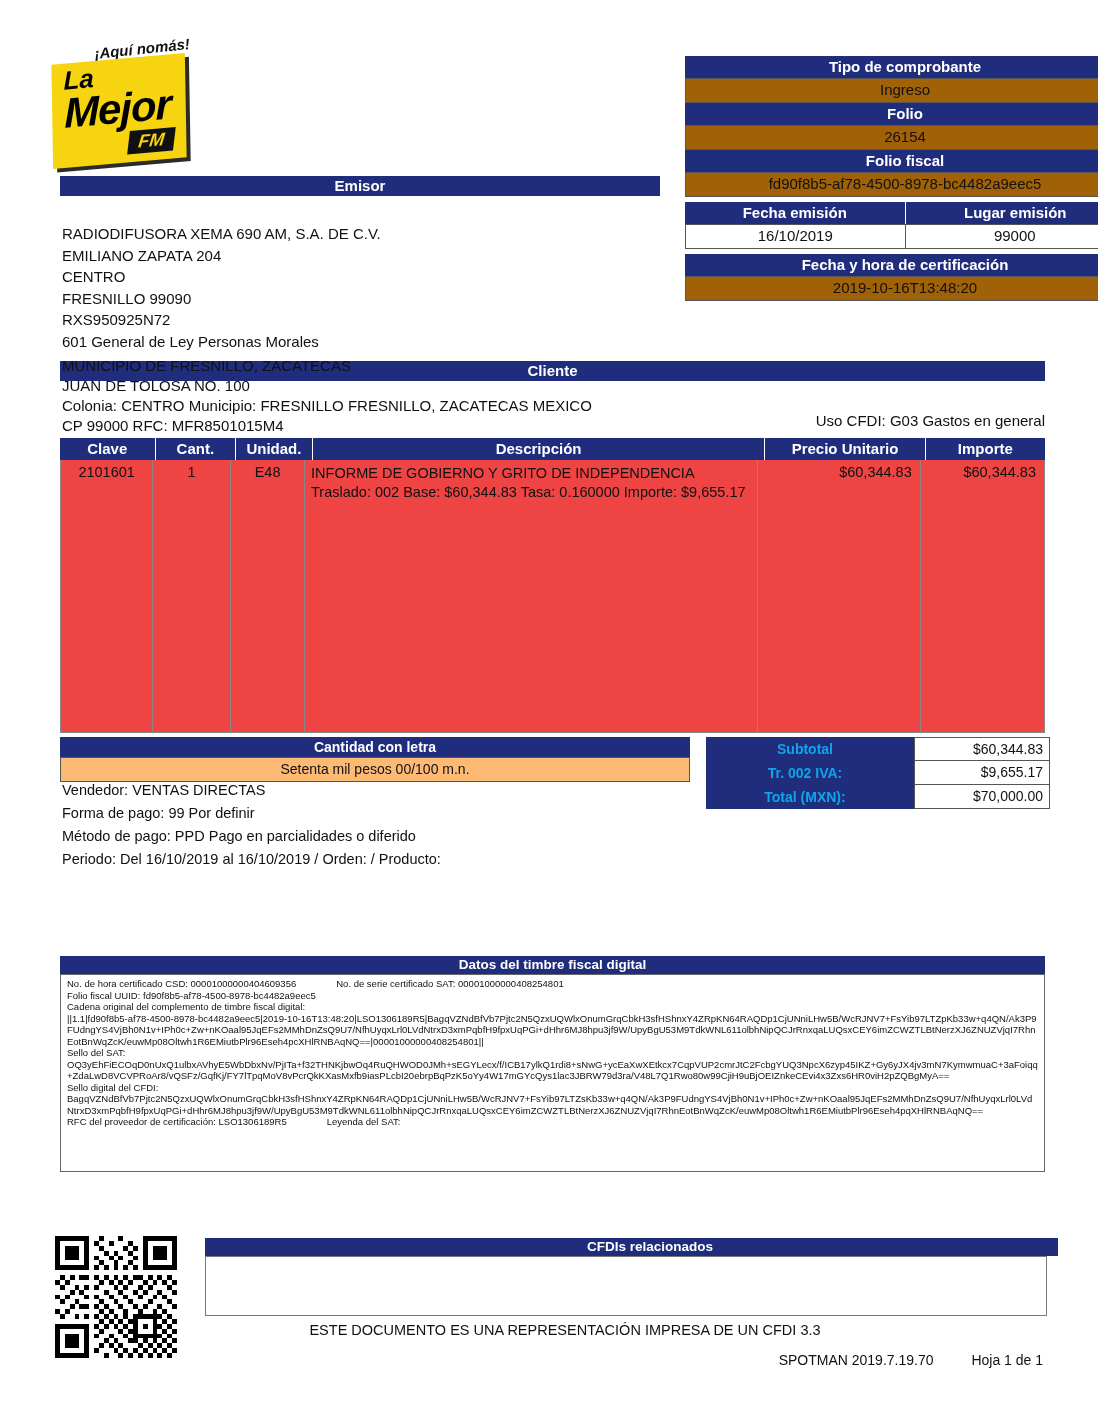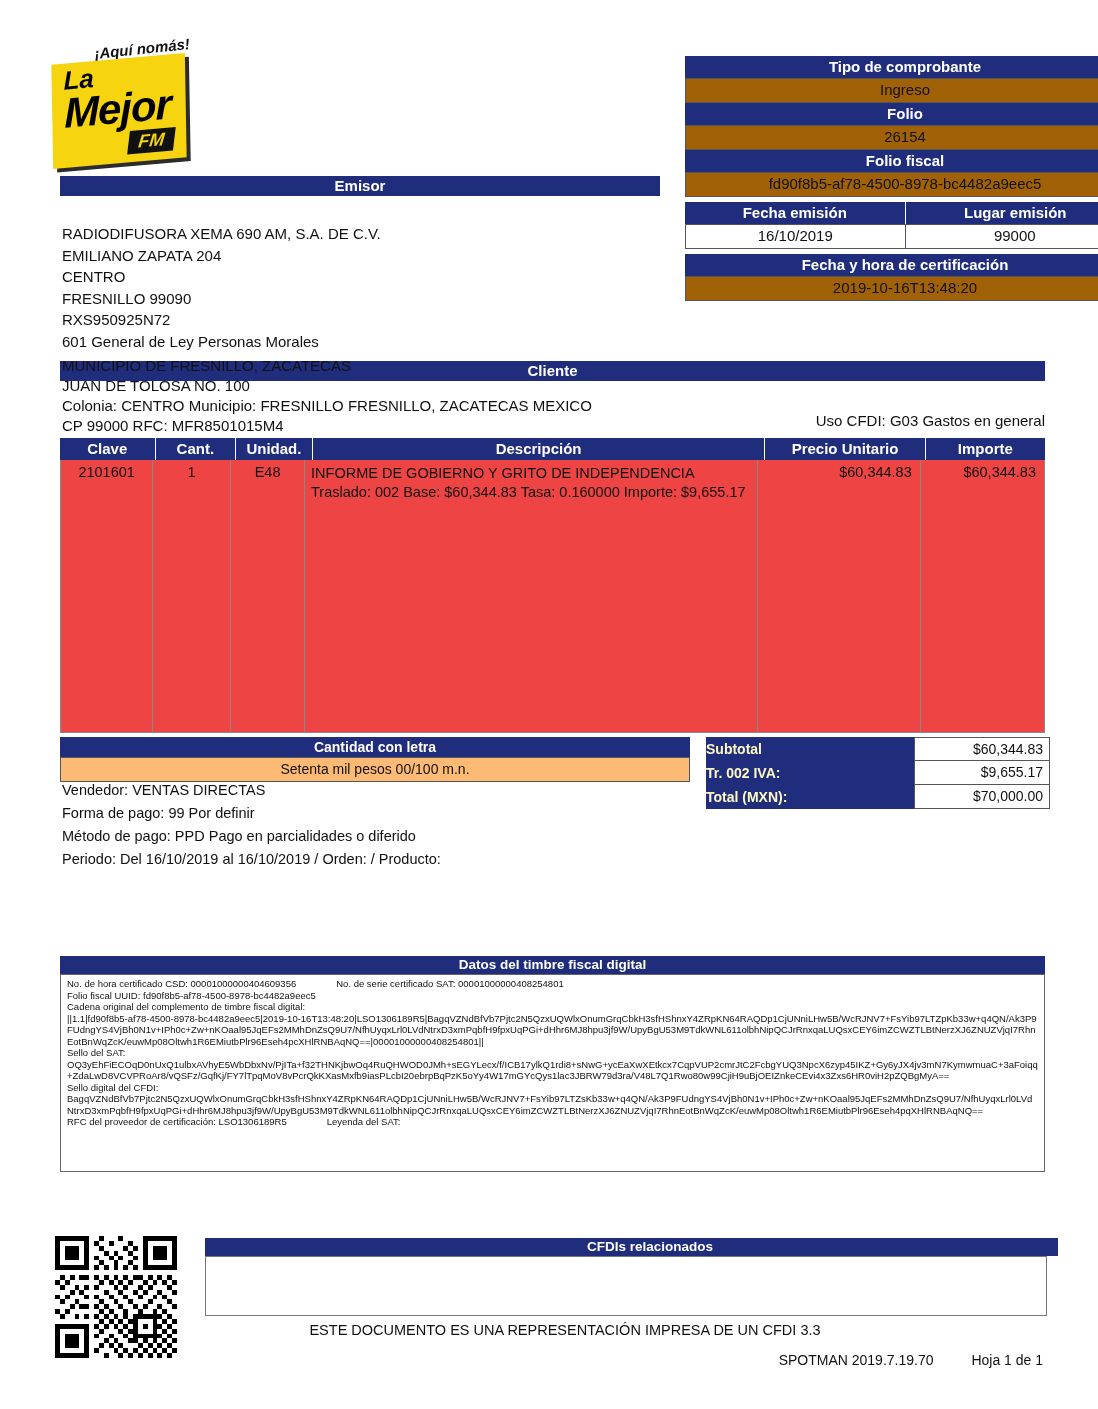--- a/index.html
+++ b/index.html
@@ -55,21 +55,21 @@
   .items-body .c5,.items-body .c6{padding-right:8px;}
 
   
   .cantidad{left:60px;top:737px;width:630px;}
   .cant-bar{height:20px;line-height:20px;font-size:14px;}
   .cant-val{height:23px;line-height:22px;border:1px solid #555;text-align:center;font-size:14px;background:#fdba74;}
 
   
   .totals{left:706px;top:737px;width:344px;font-size:14px;}
   .tot-row{display:flex;height:24px;}
-  .tot-label{flex:1;background:#1f2d7c;color:#fef9c3;font-weight:bold;text-align:left;padding-right:10px;line-height:24px;}
+  .tot-label{flex:1;background:#1f2d7c;color:#0ea5e9;font-weight:bold;text-align:center;padding-right:10px;line-height:24px;}
   .tot-value{width:128px;background:#fff;border:1px solid #555;text-align:right;padding-right:6px;line-height:22px;}
   .tot-row + .tot-row .tot-value{border-top:none;}
 
   
   .payment{left:62px;top:779px;width:620px;font-size:14.5px;line-height:23px;}
 
   
   .timbre-bar{left:60px;top:956px;width:985px;height:18px;line-height:18px;font-size:13.5px;}
   .timbre-box{left:60px;top:974px;width:985px;height:198px;border:1px solid #666;background:#fff;
               padding:3px 6px;font-size:9.5px;line-height:11.5px;box-sizing:border-box;}

